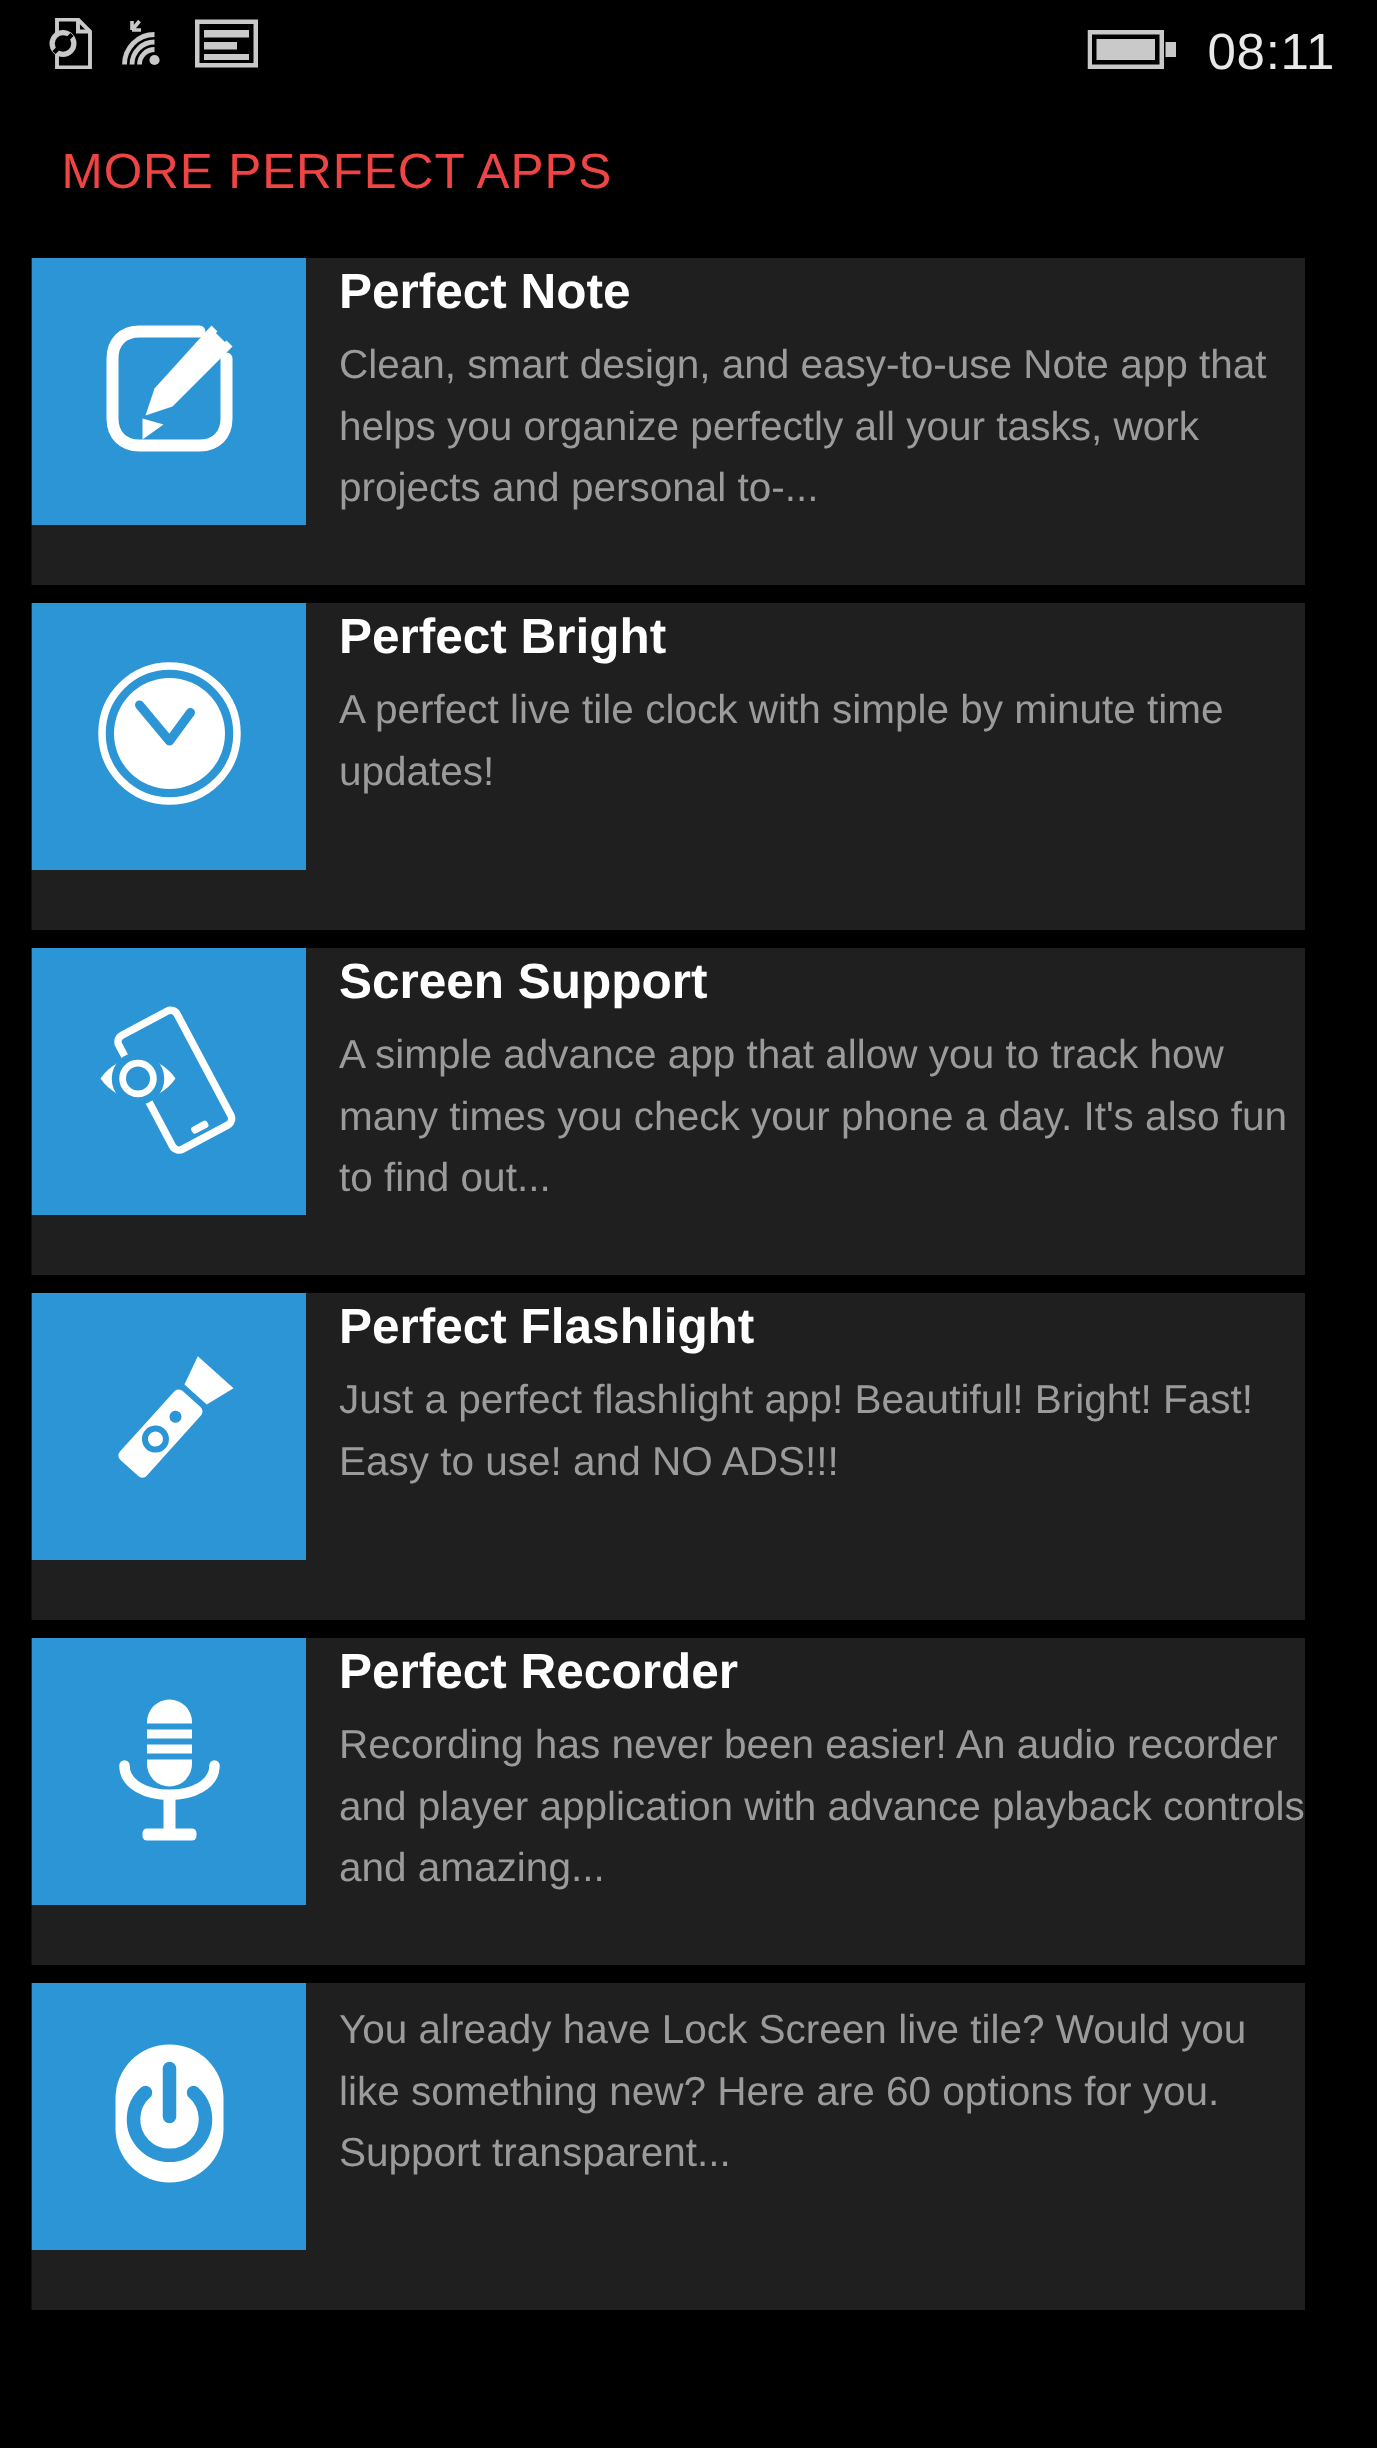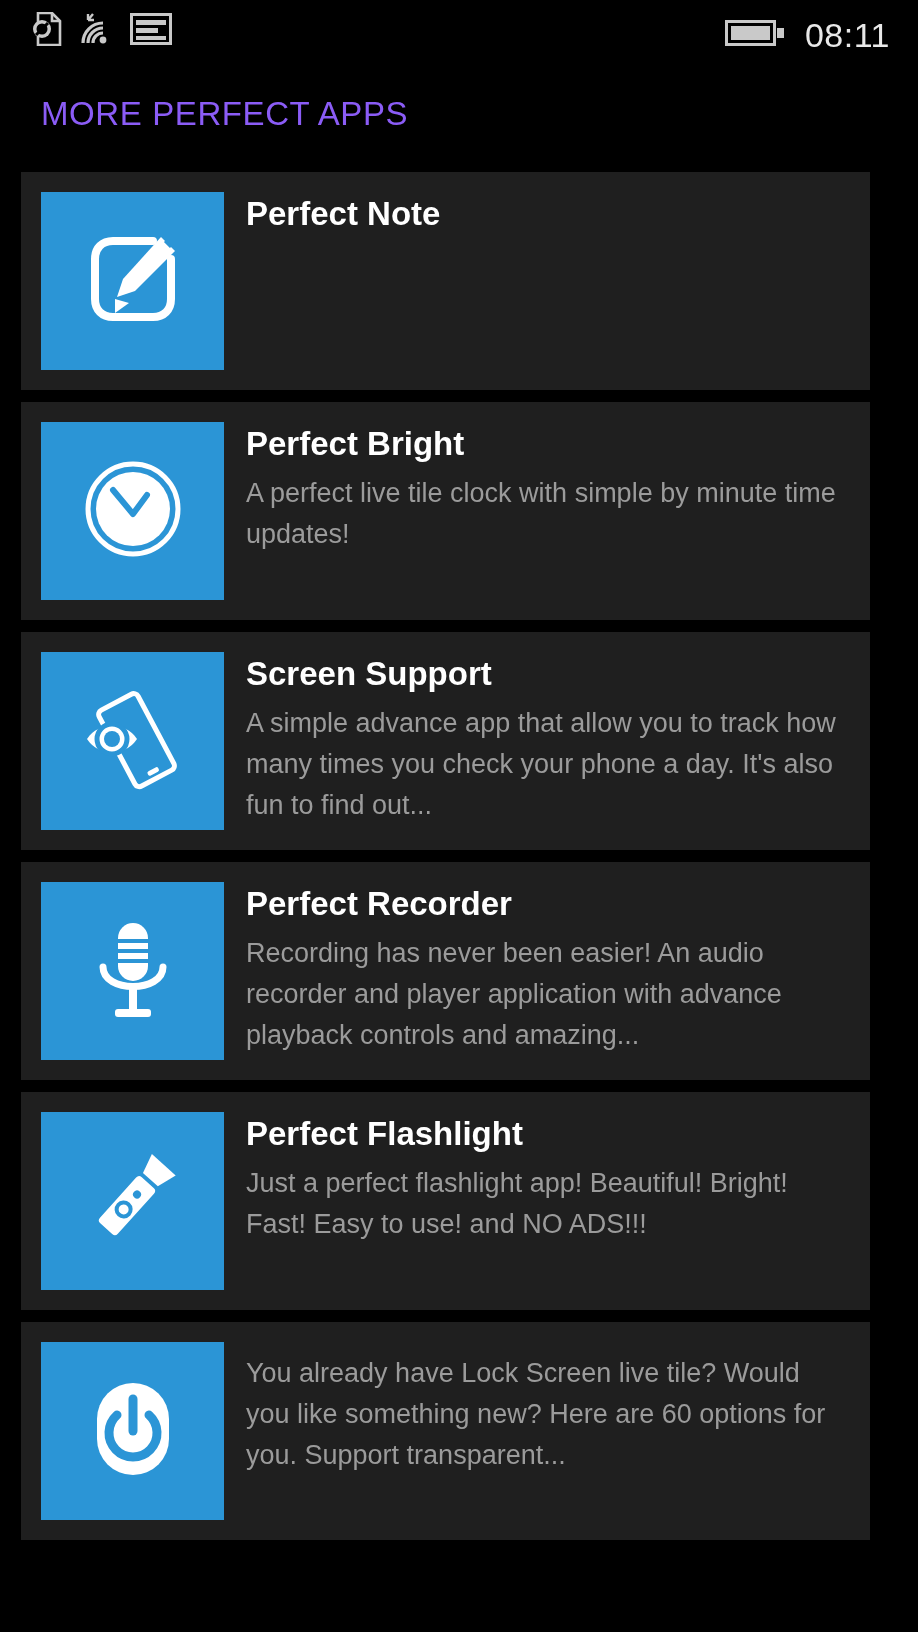--- a/index.html
+++ b/index.html
@@ -38,38 +38,37 @@
     color:#e8e8e8;
     font-size:34px;
     font-weight:300;
     letter-spacing:0.5px;
     line-height:1;
     font-family:"Liberation Sans", sans-serif;
   }
 
   
   .page-title{
-    color:#8b5cf6;
+    color:#ef4444;
     font-size:33px;
     font-weight:300;
     letter-spacing:0.6px;
     margin:33px 0 0 41px;
     white-space:nowrap;
     font-family:"Liberation Sans", sans-serif;
   }
 
   
   .app-list{
     margin-top:39px;
     padding:0 48px 0 21px;
   }
   .app-card{
     background:#1f1f1f;
     margin-bottom:12px;
-    padding:20px;
     display:flex;
     align-items:flex-start;
     height:218px;
     overflow:hidden;
   }
   .tile{
     width:183px;
     height:178px;
     background:#2b95d6;
     flex:0 0 auto;
@@ -159,20 +158,21 @@
         <svg width="108" height="108" viewBox="0 0 108 108">
           <path d="M74 16 H34 C23 16 16 23 16 34 V74 C16 85 23 92 34 92 H74 C85 92 92 85 92 74 V34" fill="none" stroke="#ffffff" stroke-width="8" stroke-linecap="round"></path>
           <path d="M82 12 L96 26 L56 66 L38 72 L44 54 Z" fill="#ffffff"></path>
           <path d="M86 16 L92 22" stroke="#2b95d6" stroke-width="3"></path>
           <path d="M36 74 L50 78 L36 88 Z" fill="#ffffff"></path>
         </svg>
       </span>
     </div>
     <div class="card-text">
       <div class="app-name">Perfect Note</div>
+      <div class="app-desc">Clean, smart design, and easy-to-use Note app that helps you organize perfectly all your tasks, work projects and personal to-...</div>
     </div>
   </div>
 
   <div class="app-card">
     <div class="tile">
       <span>
         <svg width="100" height="100" viewBox="0 0 100 100">
           <circle cx="50" cy="50" r="45" fill="none" stroke="#ffffff" stroke-width="5"></circle>
           <circle cx="50" cy="50" r="37" fill="#ffffff"></circle>
           <path d="M50 55 L30 31 M50 55 L64 36" stroke="#2b95d6" stroke-width="6" stroke-linecap="round" fill="none"></path>
@@ -201,59 +201,59 @@
     </div>
     <div class="card-text">
       <div class="app-name">Screen Support</div>
       <div class="app-desc">A simple advance app that allow you to track how many times you check your phone a day. It's also fun to find out...</div>
     </div>
   </div>
 
   <div class="app-card">
     <div class="tile">
       <span>
+        <svg width="104" height="104" viewBox="0 0 104 104">
+          <g transform="rotate(42 52 52)">
+            <path d="M36 6 H68 L62 26 H42 Z" fill="#ffffff"></path>
+            <rect x="40" y="30" width="24" height="62" rx="4" fill="#ffffff"></rect>
+            <circle cx="52" cy="46" r="4" fill="#2b95d6"></circle>
+            <circle cx="52" cy="66" r="7" fill="none" stroke="#2b95d6" stroke-width="4"></circle>
+          </g>
+        </svg>
+      </span>
+    </div>
+    <div class="card-text">
+      <div class="app-name">Perfect Flashlight</div>
+      <div class="app-desc">Just a perfect flashlight app! Beautiful! Bright! Fast! Easy to use! and NO ADS!!!</div>
+    </div>
+  </div>
+
+  <div class="app-card">
+    <div class="tile">
+      <span>
         <svg width="96" height="104" viewBox="0 0 96 104">
           <rect x="33" y="6" width="30" height="58" rx="15" fill="#ffffff"></rect>
           <line x1="33" y1="24" x2="63" y2="24" stroke="#2b95d6" stroke-width="4"></line>
           <line x1="33" y1="34" x2="63" y2="34" stroke="#2b95d6" stroke-width="4"></line>
           <line x1="33" y1="44" x2="63" y2="44" stroke="#2b95d6" stroke-width="4"></line>
           <path d="M18 50 C18 76 78 76 78 50" fill="none" stroke="#ffffff" stroke-width="7" stroke-linecap="round"></path>
           <rect x="44" y="72" width="8" height="22" fill="#ffffff"></rect>
           <rect x="30" y="92" width="36" height="8" rx="3" fill="#ffffff"></rect>
         </svg>
       </span>
     </div>
     <div class="card-text">
       <div class="app-name">Perfect Recorder</div>
       <div class="app-desc">Recording has never been easier! An audio recorder and player application with advance playback controls and amazing...</div>
     </div>
   </div>
 
   <div class="app-card">
     <div class="tile">
       <span>
-        <svg width="104" height="104" viewBox="0 0 104 104">
-          <g transform="rotate(42 52 52)">
-            <path d="M36 6 H68 L62 26 H42 Z" fill="#ffffff"></path>
-            <rect x="40" y="30" width="24" height="62" rx="4" fill="#ffffff"></rect>
-            <circle cx="52" cy="46" r="4" fill="#2b95d6"></circle>
-            <circle cx="52" cy="66" r="7" fill="none" stroke="#2b95d6" stroke-width="4"></circle>
-          </g>
-        </svg>
-      </span>
-    </div>
-    <div class="card-text">
-      <div class="app-name">Perfect Flashlight</div>
-      <div class="app-desc">Just a perfect flashlight app! Beautiful! Bright! Fast! Easy to use! and NO ADS!!!</div>
-    </div>
-  </div>
-
-  <div class="app-card">
-    <div class="tile">
-      <span>
         <svg width="100" height="104" viewBox="0 0 100 104">
           <rect x="14" y="6" width="72" height="92" rx="36" fill="#ffffff"></rect>
           <path d="M34 38 A24 24 0 1 0 66 38" fill="none" stroke="#2b95d6" stroke-width="9" stroke-linecap="round"></path>
           <line x1="50" y1="22" x2="50" y2="54" stroke="#2b95d6" stroke-width="9" stroke-linecap="round"></line>
         </svg>
       </span>
     </div>
     <div class="card-text">
       <div class="app-desc">You already have Lock Screen live tile? Would you like something new? Here are 60 options for you. Support transparent...</div>
     </div>

